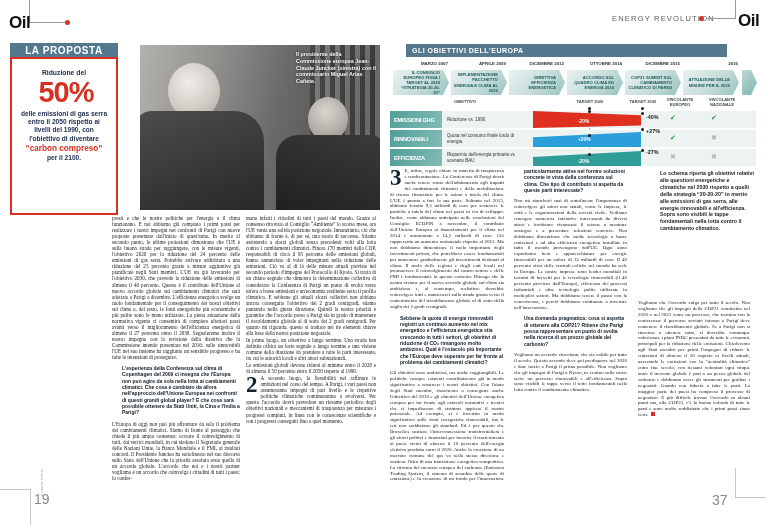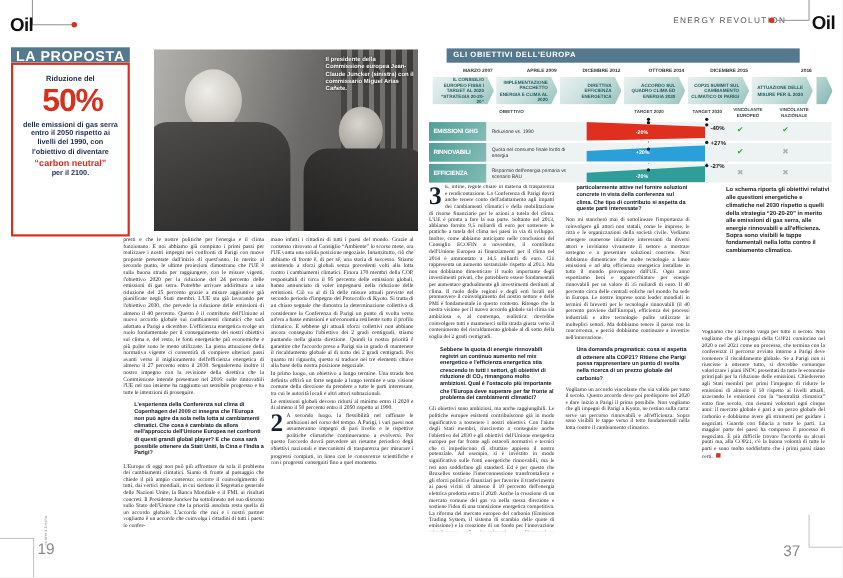--- a/index.html
+++ b/index.html
@@ -8,21 +8,21 @@
   .abs{position:absolute;}
 
   
   .logo{font-family:"Liberation Sans",sans-serif;font-weight:900;font-size:17px;color:#111;letter-spacing:-0.5px;}
   .rule{background:#9a9a9a;}
   .reddot{width:5px;height:5px;border-radius:50%;background:#d6301f;}
   .section-label{font-family:"Liberation Sans",sans-serif;font-size:7.5px;letter-spacing:1.2px;color:#5a5a5a;}
 
   
   .prop-bar{left:10px;top:43px;width:108px;height:14px;background:#54788e;color:#fff;
-            font-family:"Liberation Sans",sans-serif;font-weight:bold;font-size:13px;letter-spacing:.6px;
+            font-family:"Liberation Sans",sans-serif;font-weight:bold;font-size:10px;letter-spacing:.6px;
             display:flex;align-items:center;justify-content:center;}
   .prop-box{left:10px;top:57px;width:108px;height:158px;background:#fff;border:2.5px solid #d6301f;
             box-sizing:border-box;text-align:center;padding-top:10px;
             font-family:"Liberation Sans",sans-serif;color:#1c2b4d;}
   .prop-intro{font-weight:bold;font-size:6.8px;}
   .prop-big{font-weight:900;font-size:29px;line-height:29px;color:#d6301f;letter-spacing:-1px;margin:2px 0 3px 4px;}
   .prop-body{font-weight:bold;font-size:6.6px;line-height:8.2px;padding:0 7px;}
   .prop-hl{font-weight:900;font-size:8.2px;color:#d6301f;margin-top:1px;}
   .prop-tail{font-weight:bold;font-size:6.6px;margin-top:1px;}
 
@@ -106,21 +106,21 @@
   <div class="abs rule" style="left:735px;top:0;width:1px;height:19px;"></div>
   <div class="abs logo" style="left:738px;top:11px;">Oil</div>
 
   <div class="abs prop-bar">
     <span>LA PROPOSTA</span>
   </div>
   <div class="abs prop-box">
     <div class="prop-intro">Riduzione del</div>
     <div class="prop-big">50%</div>
     <div class="prop-body">delle emissioni di gas serra entro il 2050 rispetto ai livelli del 1990, con l'obiettivo di diventare</div>
-    <div class="prop-hl">“carbon neutral”</div>
+    <div class="prop-hl">“carbon compreso”</div>
     <div class="prop-tail">per il 2100.</div>
   </div>
 
   <div class="abs photo">
     <div class="blinds"></div>
     <div class="fig-head head1"></div>
     <div class="body1"></div>
     <div class="fig-head head2"></div>
     <div class="body2"></div>
     <div class="photo-caption">Il presidente della Commissione europea Jean-Claude Juncker (sinistra) con il commissario Miguel Arias Cañete.</div>

